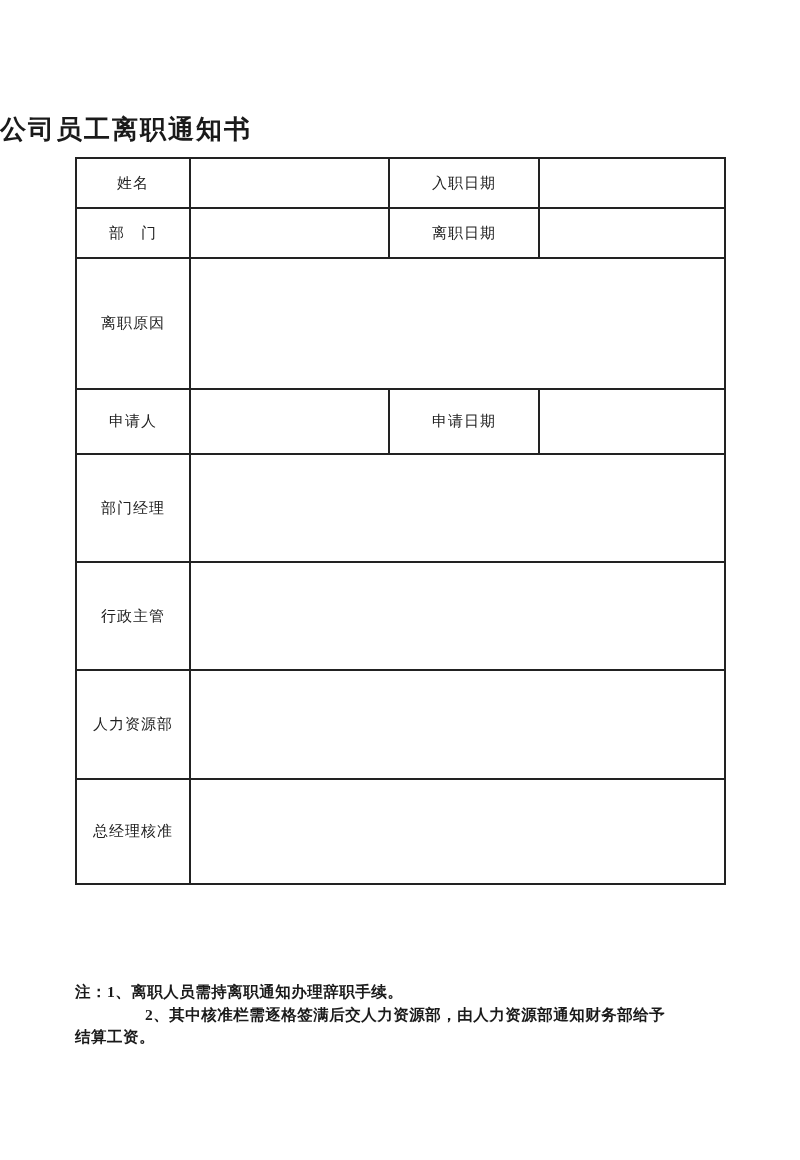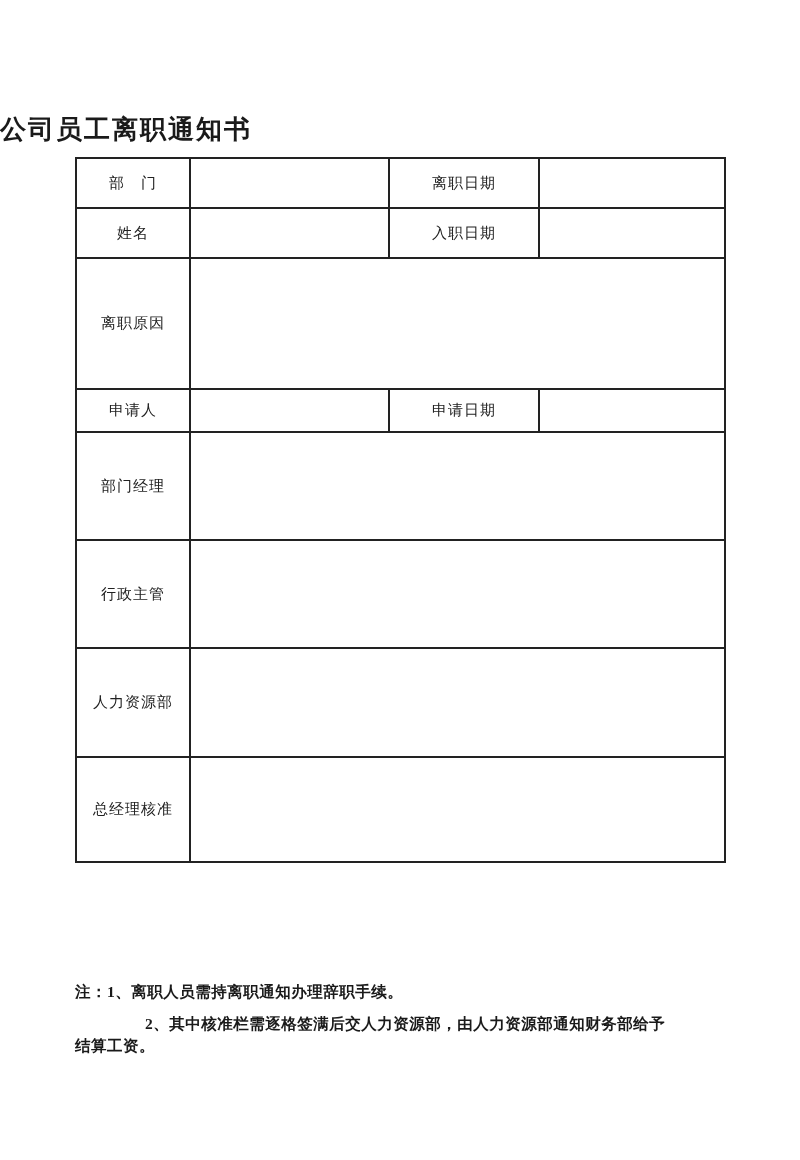--- a/index.html
+++ b/index.html
@@ -34,63 +34,63 @@
     vertical-align: middle;
     font-size: 15px;
     color: #212121;
     letter-spacing: 1px;
     padding: 0;
   }
   td.blank { background: #ffffff; }
 
   tr.h50  { height: 50px; }
   tr.h131 { height: 131px; }
-  tr.h49  { height: 43px; }
+  tr.h49  { height: 65px; }
   tr.h108 { height: 108px; padding-left: 8px; }
   tr.h111 { height: 108px; }
   tr.h109 { height: 109px; padding-left: 32px; }
   tr.h105 { height: 105px; }
 
   .notes {
     position: absolute;
     left: 75px; top: 981px;
     width: 670px;
     font-size: 15.5px;
     font-weight: bold;
     color: #1a1a1a;
     line-height: 22.5px;
     letter-spacing: 0.5px;
   }
-  .notes .indent { padding-left: 70px; margin-top: 9px; }
+  .notes .indent { padding-left: 70px; }
 </style>
 </head>
 <body>
 
 <div class="page">
 
   <div class="doc-title">公司员工离职通知书</div>
 
   <table class="form">
     <colgroup>
       <col style="width:114px">
       <col style="width:199px">
       <col style="width:150px">
       <col style="width:186px">
     </colgroup>
     <tbody>
       <tr class="h50">
+        <td>姓名</td>
+        <td class="blank"></td>
+        <td>入职日期</td>
+        <td class="blank"></td>
+      </tr>
+      <tr class="h50">
         <td>部　门</td>
         <td class="blank"></td>
         <td>离职日期</td>
-        <td class="blank"></td>
-      </tr>
-      <tr class="h50">
-        <td>姓名</td>
-        <td class="blank"></td>
-        <td>入职日期</td>
         <td class="blank"></td>
       </tr>
       <tr class="h131">
         <td>离职原因</td>
         <td class="blank" colspan="3"></td>
       </tr>
       <tr class="h49">
         <td>申请人</td>
         <td class="blank"></td>
         <td>申请日期</td>

